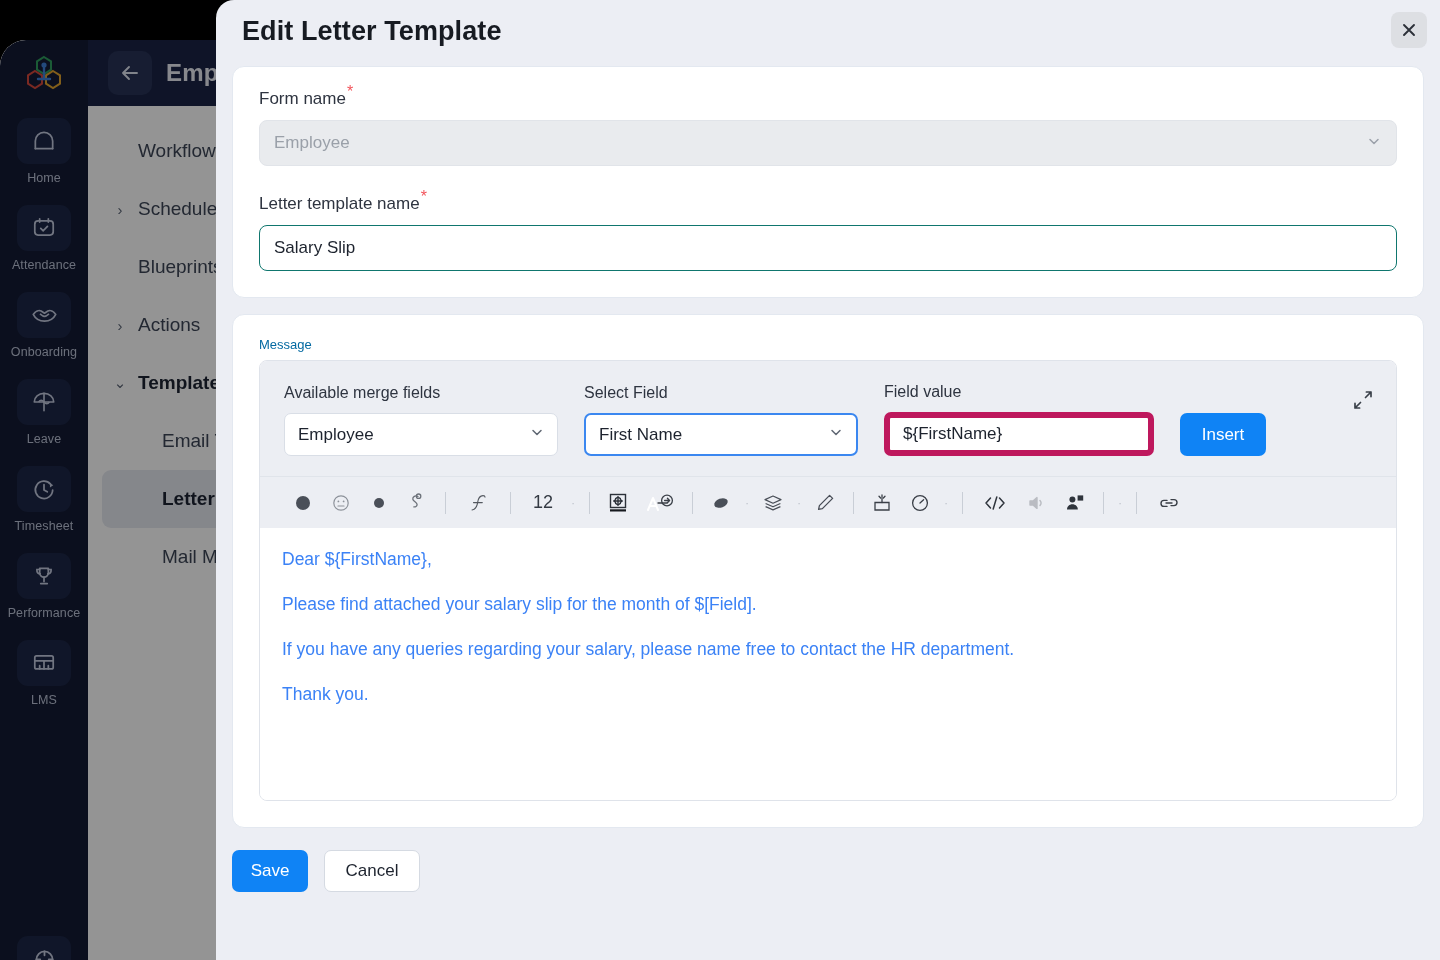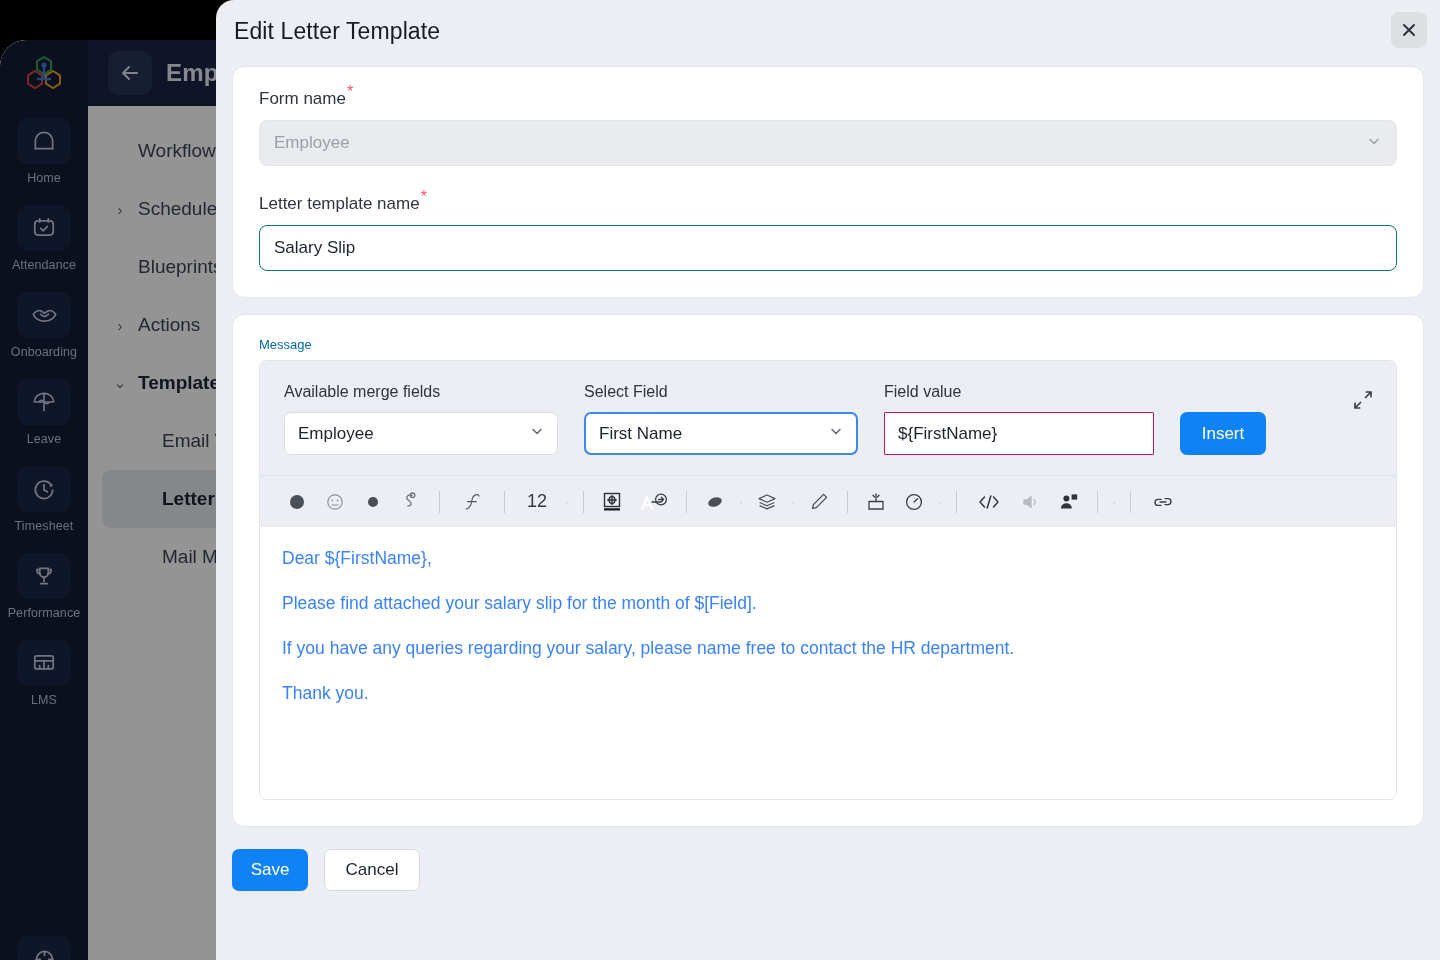--- a/index.html
+++ b/index.html
@@ -172,25 +172,25 @@
 
   .modal-header {
     position: relative;
     height: 62px;
     padding: 0 18px 0 18px;
     display: flex;
     align-items: center;
   }
 
   .modal-title {
-    font-size: 23px;
-    font-weight: normal;
+    font-size: 27px;
+    font-weight: bold;
     color: #171b22;
     letter-spacing: .1px;
-    margin-left: 0px;
+    margin-left: 8px;
   }
 
   .close-btn {
     position: absolute;
     right: 13px; top: 12px;
     width: 36px; height: 36px;
     border-radius: 8px;
     background: #dddfe3;
     display: flex; align-items: center; justify-content: center;
     cursor: pointer;
@@ -298,22 +298,22 @@
     color: #1d232e;
     cursor: pointer;
   }
   .sel.focused { border: 2px solid #3b87f0; }
   .sel .chev { position: absolute; right: 12px; color: #5e6672; }
 
   .fv-input {
     width: 270px;
     height: 43px;
     background: #ffffff;
-    border: 1px solid #be185d;
-    border-radius: 1px;
+    border: 6px solid #be185d;
+    border-radius: 7px;
     padding: 16px 13px;
     font-size: 17px;
     color: #1d232e;
     font-family: "Liberation Sans", sans-serif;
     outline: none;
   }
 
   .insert-btn {
     height: 43px;
     min-width: 86px;
@@ -332,21 +332,21 @@
     right: 22px; top: 28px;
     cursor: pointer;
   }
 
   .toolbar {
     background: #eceef3;
     border-top: 1px solid #e0e4ea;
     height: 52px;
     display: flex;
     align-items: center;
-    padding: 0 18px;
+    padding: 0 24px;
     gap: 0px;
   }
 
   .tb {
     width: 38px; height: 38px;
     display: flex; align-items: center; justify-content: center;
     cursor: pointer;
     color: #4a4f58;
     flex: none;
   }

